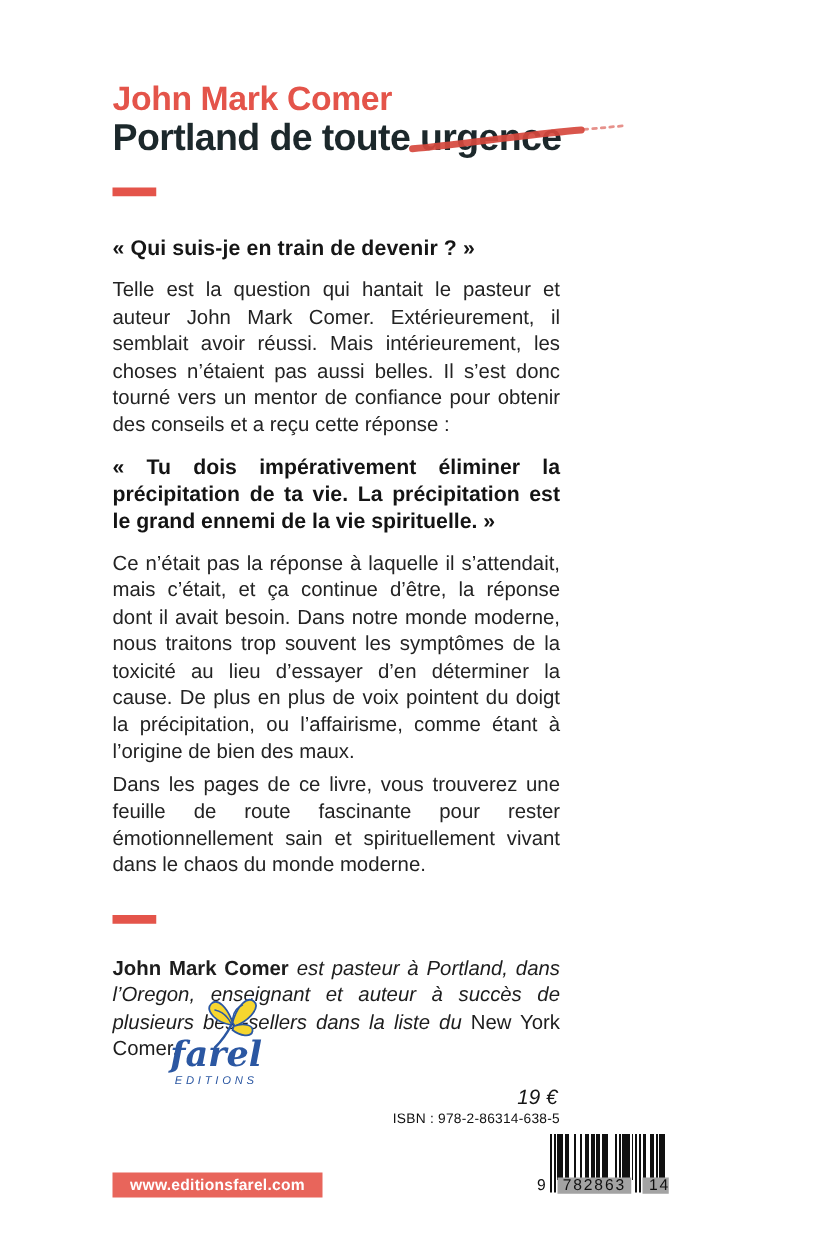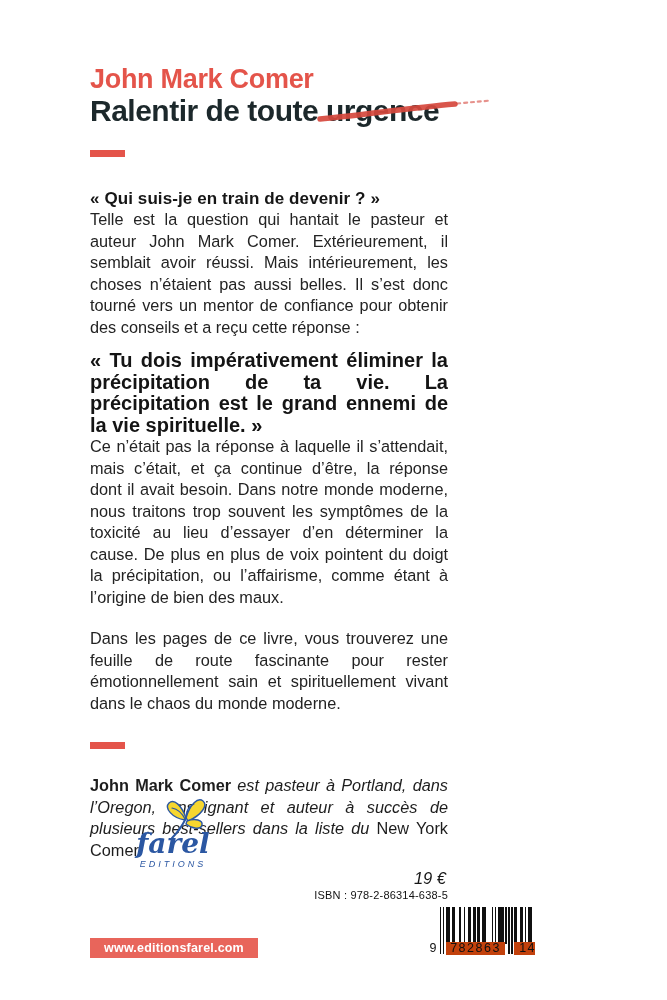--- a/index.html
+++ b/index.html
@@ -55,35 +55,35 @@
   .dash-1{margin-top:22px;}
   .dash-2{margin-top:28px;}
   .question{
     margin-top:32px;
     font-size:17px;
     font-weight:bold;
     color:#161616;
     letter-spacing:0.1px;
   }
   p.body-par{
-    margin-top:0;
+    margin-top:13px;
     font-size:16.3px;
     line-height:21.5px;
     color:var(--ink);
     text-align:justify;
   }
   p.quote{
     margin-top:12px;
-    font-size:20px;
+    font-size:17px;
     line-height:21.5px;
     font-weight:bold;
     color:#141414;
     text-align:justify;
   }
-  p.par3{margin-top:20px;}
+  p.par3{margin-top:5px;}
   .bio{
     margin-top:26px;
     font-size:16.3px;
     line-height:21.5px;
     color:#1d1d1d;
     text-align:justify;
   }
   .bio .bio-name{font-weight:bold;font-style:normal;}
   .bio .bio-italic{font-style:italic;}
   .bio .bio-roman{font-style:normal;}
@@ -150,40 +150,40 @@
     display:block;
     width:141px;height:47px;
     shape-rendering:crispEdges;
     fill:#101010;
   }
   .bc-digit{
     position:absolute;
     top:35px;
     font-size:12.5px;
     color:#101010;
-    background:#c2410c;
+    background:#a3a3a3;
     text-align:center;
     letter-spacing:1.5px;
     line-height:13px;
     height:13px;
   }
   .bc-lead{left:-13px;width:12px;background:transparent;letter-spacing:0;}
   .bc-left{left:6px;width:59px;}
   .bc-right{left:74px;width:61px;}
 </style>
 </head>
 <body>
 
 <div class="page">
 
   <div class="content">
 
     <div class="author">John Mark Comer</div>
 
-    <div class="title"><span>Ralentir de toute </span><span class="struck"><span>urgence</span><svg class="strike-svg" viewBox="0 0 178 34">
+    <div class="title"><span>Portland de toute </span><span class="struck"><span>urgence</span><svg class="strike-svg" viewBox="0 0 178 34">
         <path d="M3,24 C 40,21 90,13 138,9" stroke="#d6483d" stroke-width="5.5" fill="none" stroke-linecap="round" opacity="0.92"></path>
         <path d="M140,8.5 C 152,7.5 162,6.5 174,5.5" stroke="#d6483d" stroke-width="2.2" fill="none" stroke-linecap="round" stroke-dasharray="3 4" opacity="0.6"></path>
       </svg></span></div>
 
     <div class="dash dash-1"></div>
 
     <div class="question">« Qui suis-je en train de devenir ? »</div>
 
     <p class="body-par">Telle est la question qui hantait le pasteur et auteur John Mark Comer. Extérieurement, il semblait avoir réussi. Mais intérieurement, les choses n’étaient pas aussi belles. Il s’est donc tourné vers un mentor de confiance pour obtenir des conseils et a reçu cette réponse :</p>
 

